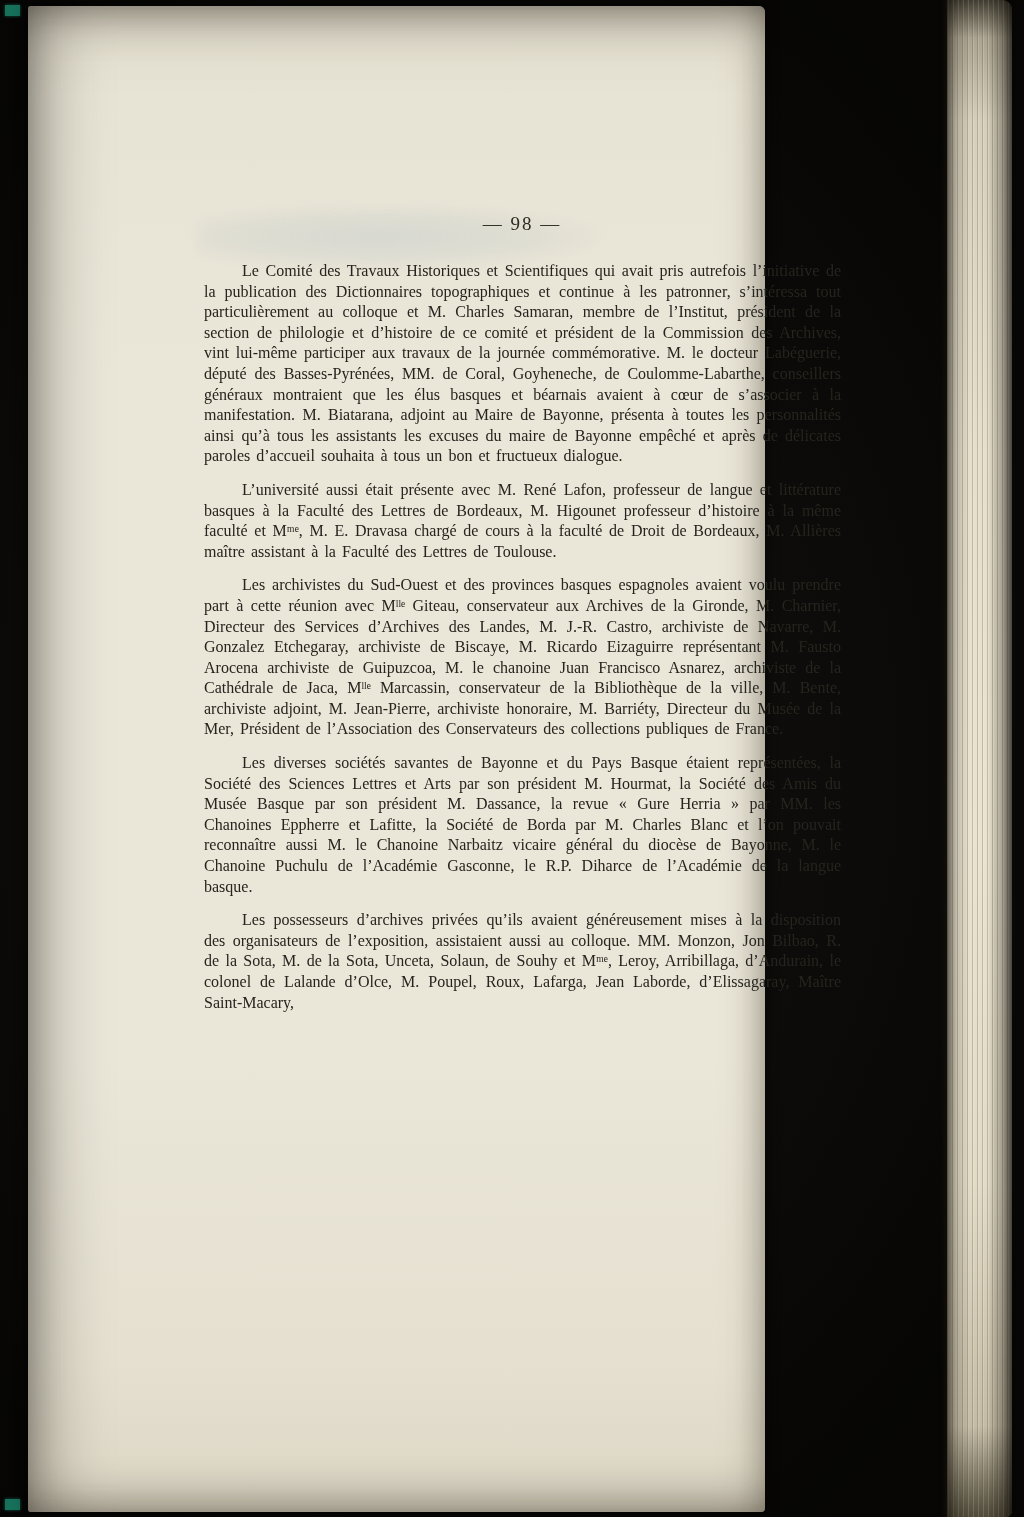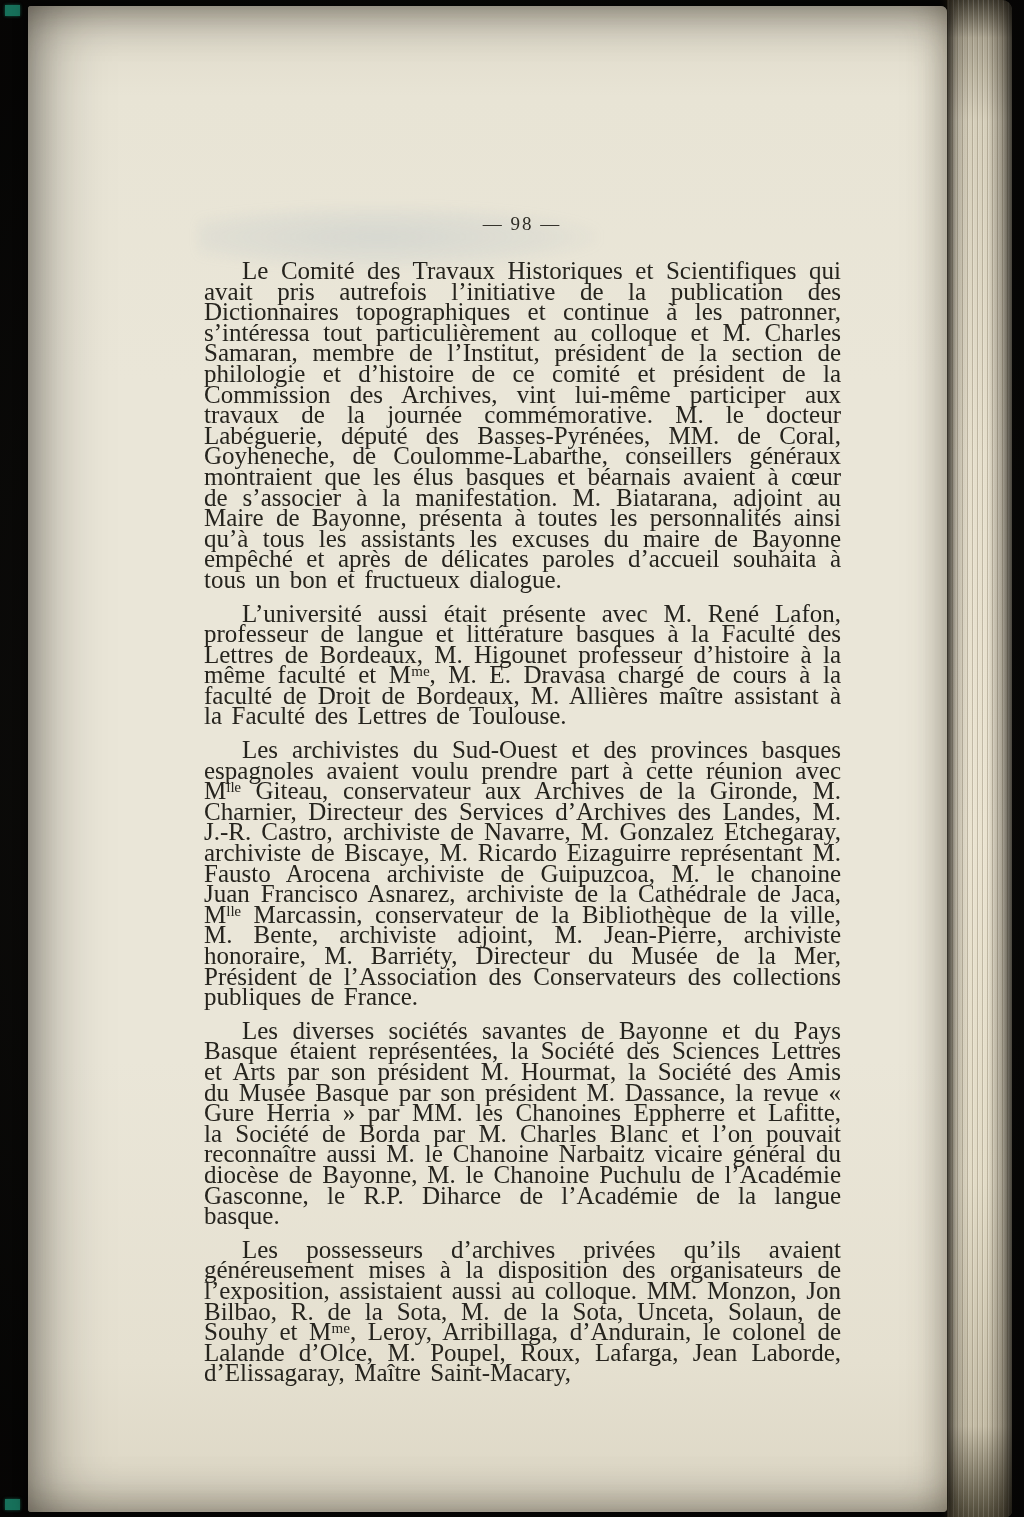--- a/index.html
+++ b/index.html
@@ -29,21 +29,21 @@
     box-shadow: 0 0 3px rgba(30,140,110,0.6);
   }
   .reg-mark.top    { left: 5px; top: 5px; }
   .reg-mark.bottom { left: 5px; top: 1499px; }
 
   
   .page {
     position: absolute;
     left: 28px;
     top: 6px;
-    width: 919px;
+    width: 737px;
     height: 1506px;
     border-radius: 3px 6px 4px 3px;
     background: linear-gradient(180deg,
       #ddd8c8 0%,
       #e8e4d5 6%,
       #eae6d8 25%,
       #eae6d8 70%,
       #e5e0d0 90%,
       #dcd6c4 100%);
     box-shadow:
@@ -80,21 +80,21 @@
     letter-spacing: 2px;
     color: #2d2b24;
   }
 
   .text-block {
     position: absolute;
     left: 176px;
     top: 255px;
     width: 637px;
     font-family: "Liberation Serif", "DejaVu Serif", serif;
-    font-size: 25px;
+    font-size: 16px;
     line-height: 20.6px;
     text-align: justify;
     word-spacing: 0.13em;
     color: #26241e;
     hyphens: auto;
     -webkit-hyphens: auto;
   }
   .text-block p {
     margin: 0 0 13px 0;
     text-indent: 38px;

